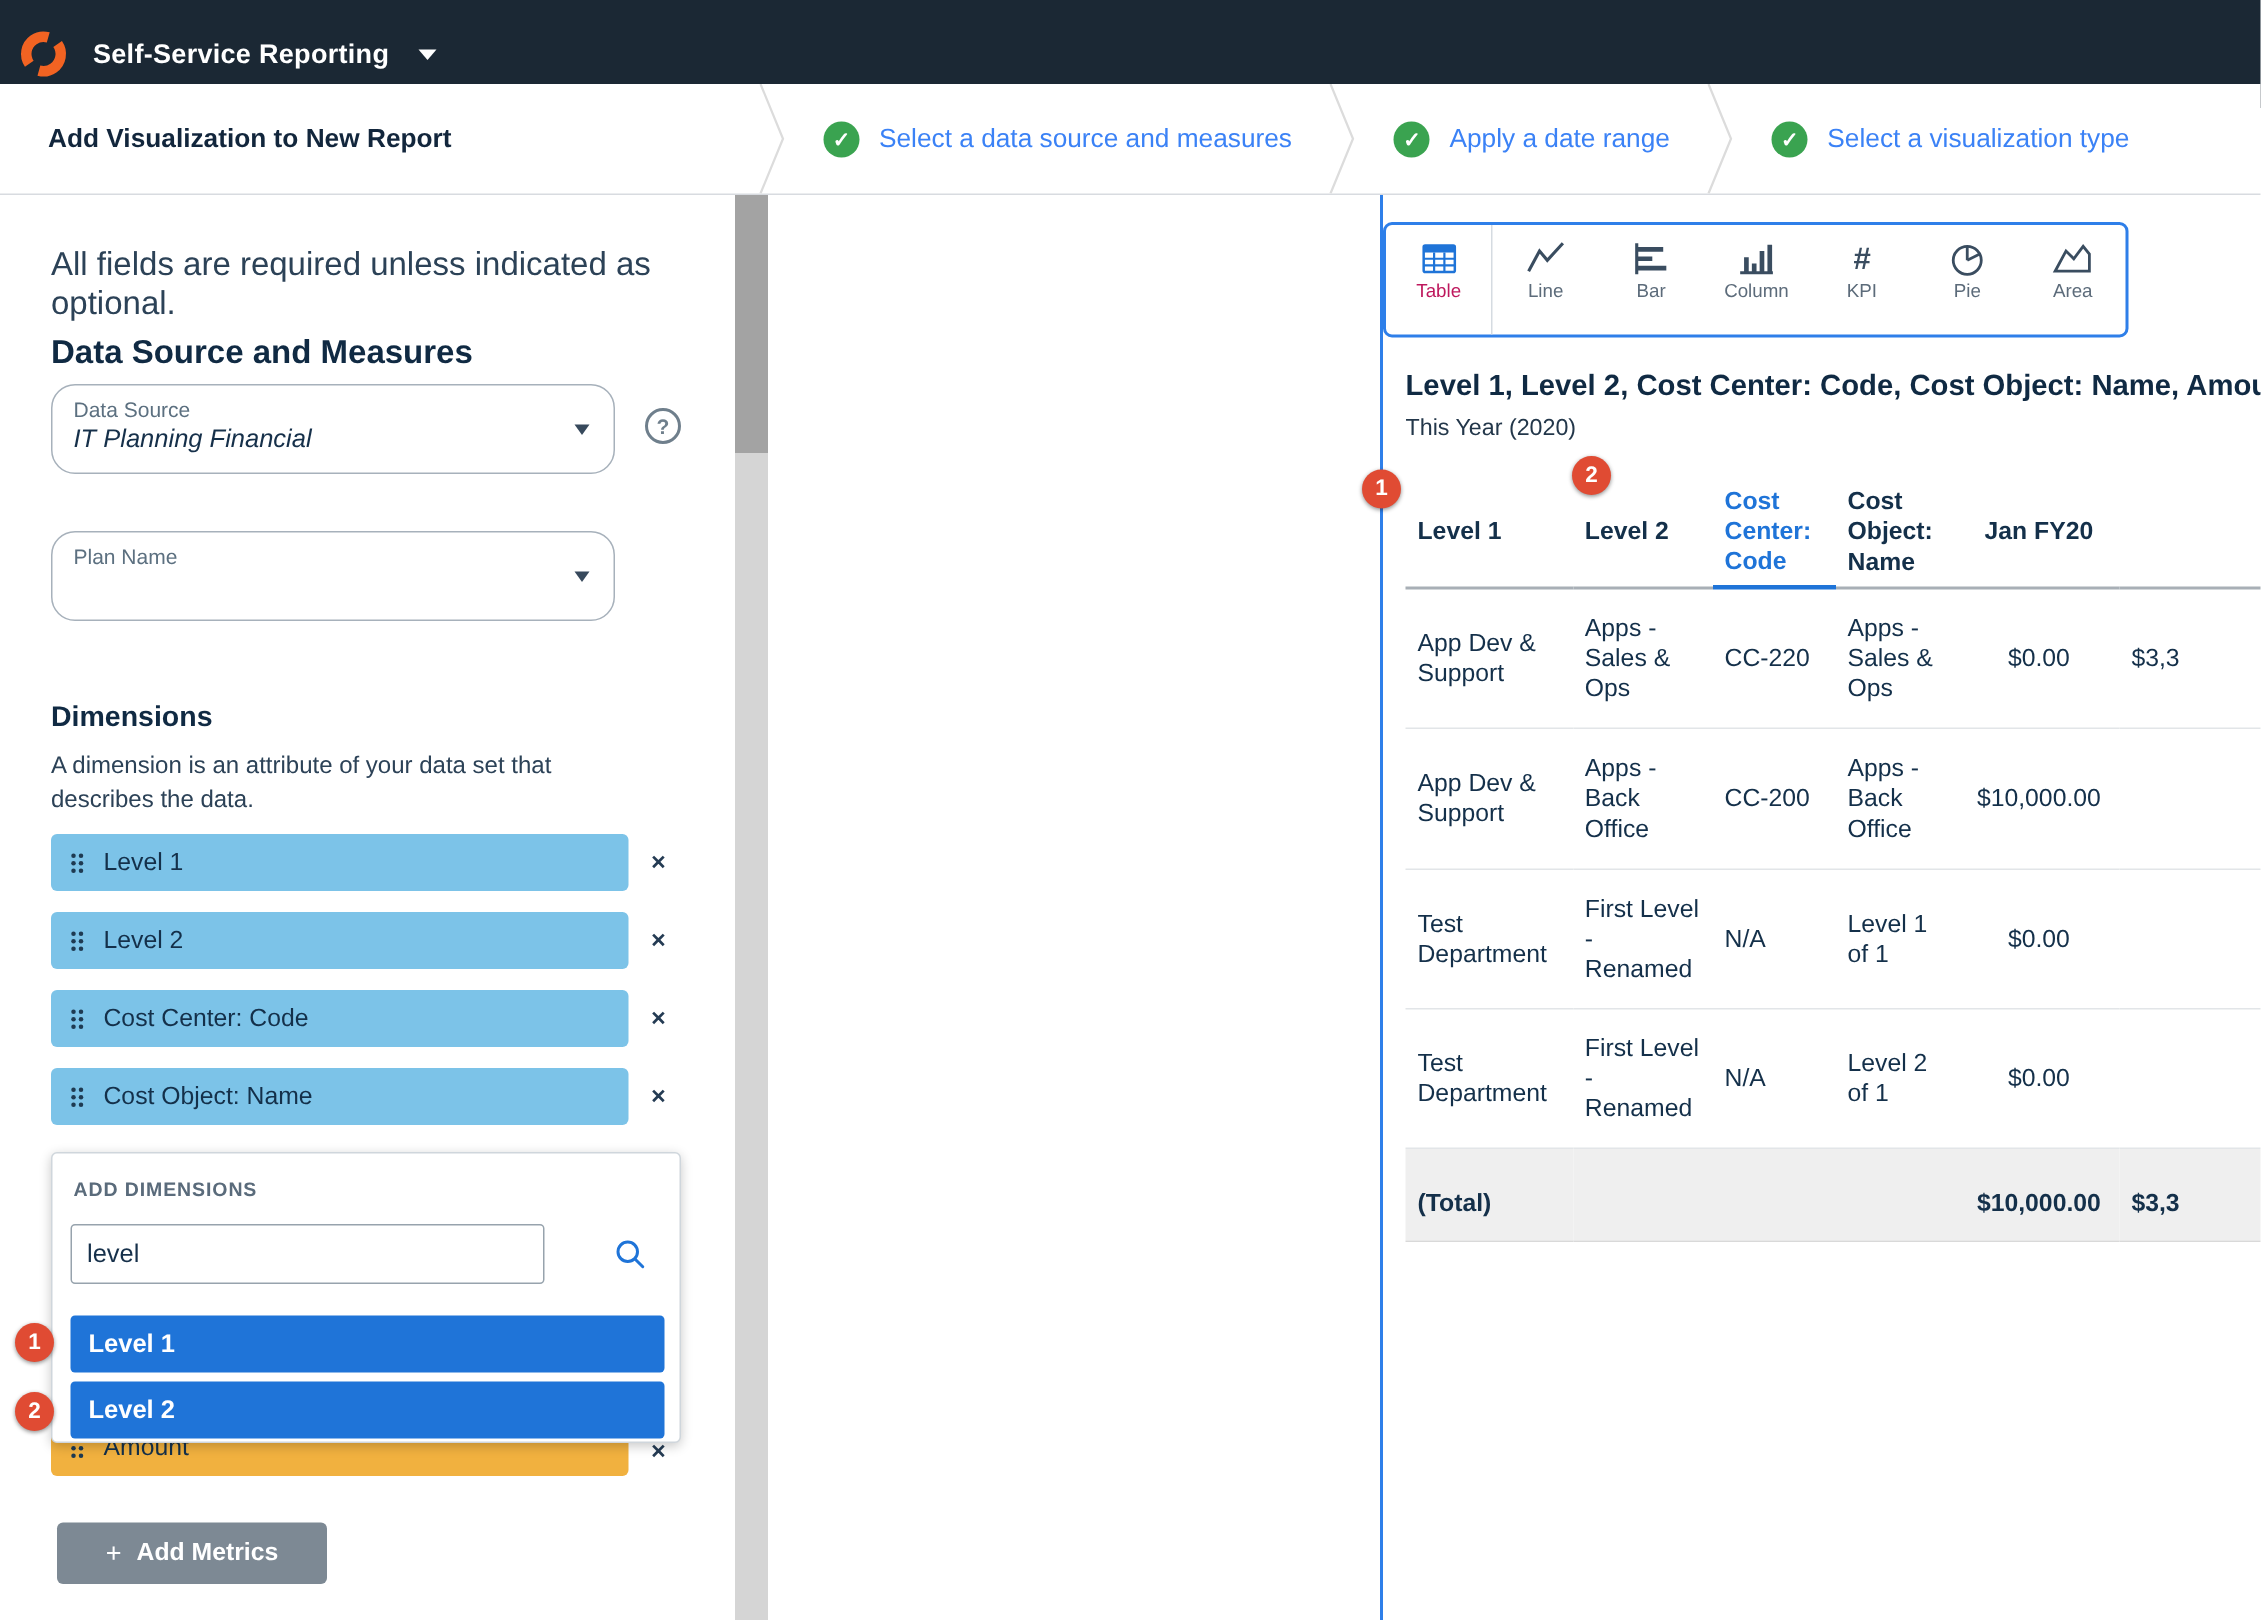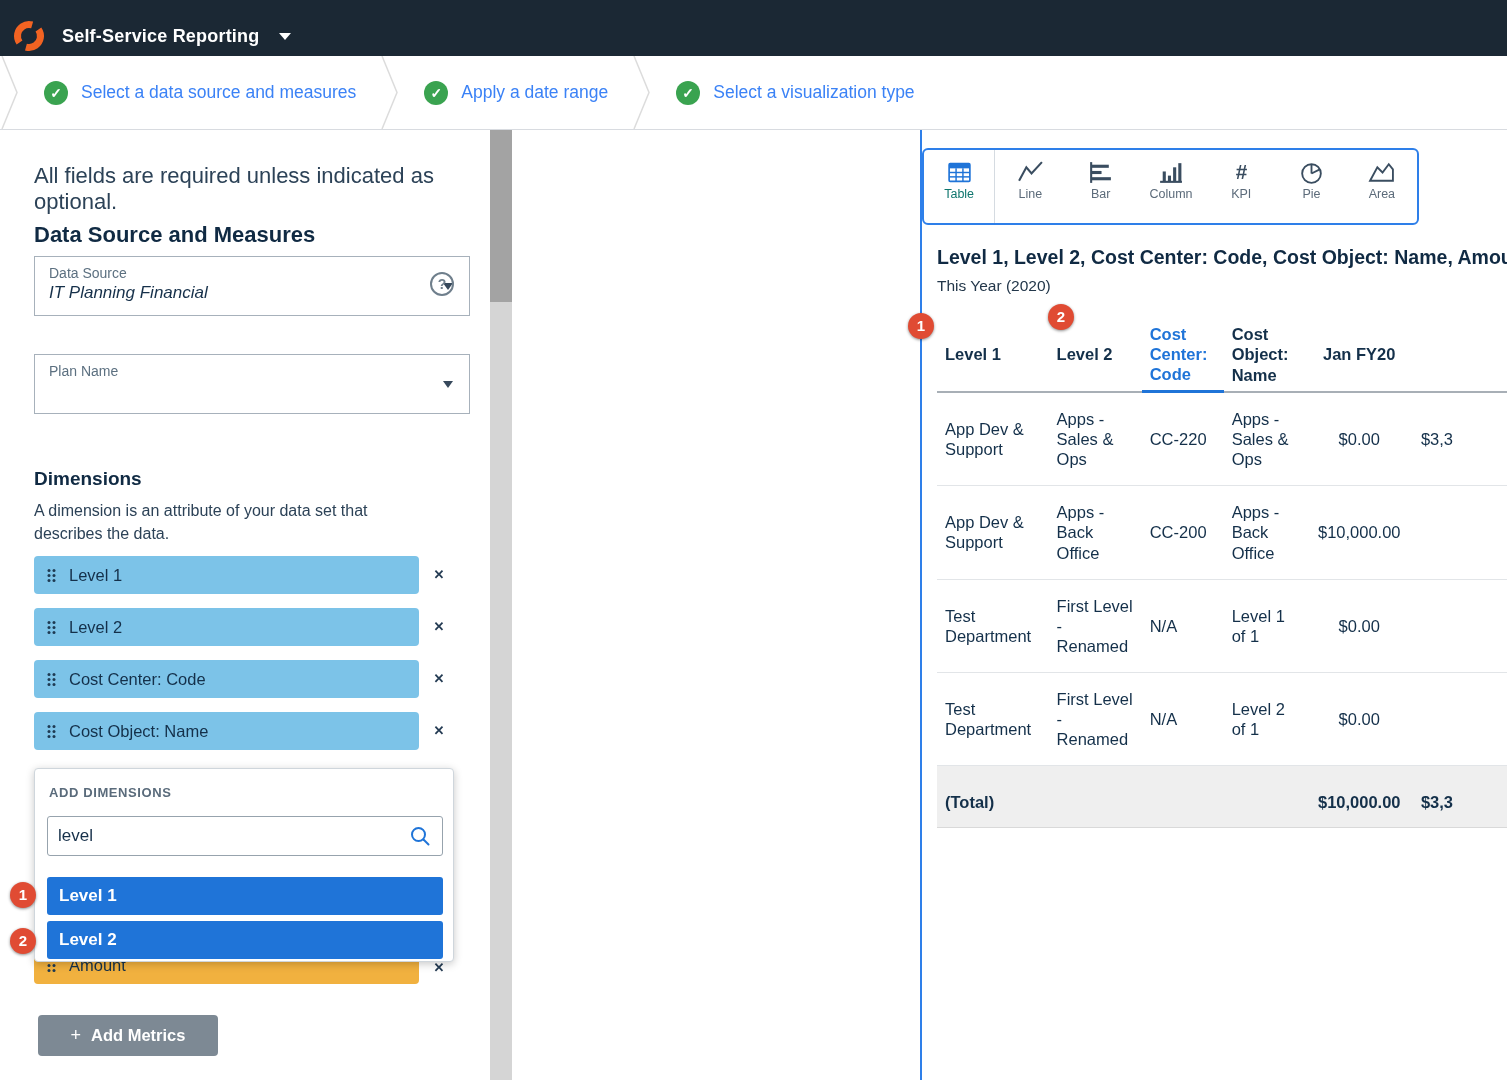--- a/index.html
+++ b/index.html
@@ -23,21 +23,21 @@
   .chev { flex:none; }
   .step { display:flex; align-items:center; gap:13px; padding:0 24px; cursor:pointer; }
   .check { width:24px; height:24px; border-radius:50%; background:#3aa350; color:#fff;
            font-size:14px; font-weight:700; text-align:center; line-height:24px; flex:none; }
   .step-label { font-size:17.5px; color:#3b82f6; white-space:nowrap; }
 
   
   #left-panel { position:absolute; left:0; top:130px; width:490px; height:950px; background:#fff; }
   .required-note { left:34px; top:33px; font-size:22px; color:#2c4257; }
   .section-title { left:34px; top:92px; font-size:22px; font-weight:700; color:#102a43; }
-  .select-box { left:34px; width:436px; height:60px; border:1px solid #a7b1bb; border-radius:0;
+  .select-box { left:34px; width:376px; height:60px; border:1px solid #a7b1bb; border-radius:16px;
                 background:#fff; padding:8px 34px 8px 14px; cursor:pointer; }
   .select-box .sb-label { font-size:14px; color:#5c7080; margin-bottom:2px; }
   .select-box .sb-value { font-size:17px; color:#16304a;font-style:italic; }
   .caret-dark { position:absolute; right:16px; top:26px; width:0; height:0;
                 border-left:5.5px solid transparent; border-right:5.5px solid transparent;
                 border-top:7px solid #37495c; }
   .help-circle { left:430px; top:142px; width:24px; height:24px; border:2px solid #6f7f8c;
                 border-radius:50%; color:#6f7f8c; font-size:14px; font-weight:700;
                 text-align:center; line-height:20px; cursor:pointer; }
   .dim-title { left:34px; top:338px; font-size:19px; font-weight:700; color:#102a43; }
@@ -46,21 +46,21 @@
   .chip { left:34px; width:385px; height:38px; background:#7cc3e8; border-radius:4px;
           display:flex; align-items:center; gap:13px; padding-left:13px; cursor:grab; }
   .chip .chip-label { font-size:16.5px; color:#14304a; }
   .chip-close { left:431px; width:16px; height:16px; font-size:13px; font-weight:700;
           color:#243b53; cursor:pointer; text-align:center; line-height:16px; }
 
   #add-dim-card { left:34px; top:638px; width:420px; height:194px; background:#fff;
           border:1px solid #cfd6dc; border-radius:4px; box-shadow:0 2px 8px rgba(0,0,0,.22); z-index:5; }
   #add-dim-card .card-title { left:14px; top:16px; font-size:13px; font-weight:700;
           letter-spacing:.6px; color:#5a6b7b; }
-  #dim-search { left:12px; top:47px; width:396px; height:40px; border:1px solid #97a3ad;
+  #dim-search { left:12px; top:47px; width:316px; height:40px; border:1px solid #97a3ad;
           border-radius:3px; font-size:17px; color:#16304a; padding:0 42px 0 10px;
           font-family:"Liberation Sans", sans-serif; }
   .search-icon { left:374px; top:56px; width:22px; height:22px; }
   .dim-option { left:12px; width:396px; height:38px; background:#1f74d8; border-radius:3px;
           color:#fff; font-weight:700; font-size:17px; line-height:38px; padding-left:12px; cursor:pointer; }
   .red-badge { width:26px; height:26px; border-radius:50%; background:#e04b33; color:#fff;
           font-size:15px; font-weight:700; text-align:center; line-height:26px;
           box-shadow:0 1px 3px rgba(0,0,0,.45); z-index:6; }
 
   #metric-chip { left:34px; top:816px; width:385px; height:38px; background:#f1b13f;
@@ -80,21 +80,21 @@
   #scroll-thumb { position:absolute; left:0; top:0; width:22px; height:172px; background:#a3a3a3; cursor:pointer; }
 
   
   #viz-border { position:absolute; left:920px; top:130px; width:2px; height:950px; background:#2e7fe9; }
   #viz-toolbar { position:absolute; left:922px; top:148px; width:497px; height:77px; background:#fff;
           border:2px solid #2e7fe9; border-radius:6px; display:flex; }
   .viz-type { flex:1; display:flex; flex-direction:column; align-items:center; padding-top:9px;
           cursor:pointer; }
   .viz-type:first-child { border-right:1px solid #d5dbe1; }
   .viz-type .vt-label { font-size:12.5px; color:#5c6b7a; margin-top:1px; }
-  .viz-type.selected .vt-label { color:#0f766e; }
+  .viz-type.selected .vt-label { color:#be185d; }
 
   #viz-title { position:absolute; left:937px; top:246px; width:570px; font-size:19.5px;
           font-weight:700; color:#102a43; white-space:nowrap; overflow:hidden; }
   #viz-subtitle { position:absolute; left:937px; top:277px; font-size:15.5px; color:#23374a; }
 
   #viz-table { position:absolute; left:937px; top:318px; }
   table { border-collapse:collapse; table-layout:fixed; }
   th, td { font-size:16.5px; line-height:1.22; vertical-align:middle; text-align:left;
            padding:10px 8px; color:#14304a; word-wrap:break-word; }
   th { font-weight:700; border-bottom:2px solid #a8afb6; padding-top:6px; padding-bottom:6px; }
@@ -115,20 +115,21 @@
   <span class="logo">
     <svg width="34" height="34" viewBox="0 0 34 34">
       <circle cx="17" cy="17" r="11.5" fill="none" stroke="#f26322" stroke-width="7" stroke-dasharray="28 8" transform="rotate(-35 17 17)"></circle>
     </svg>
   </span>
   <span class="app-title">Self-Service Reporting</span>
   <span class="caret-down-white"></span>
 </div>
 
 <div id="stepper">
+  <div class="page-title">Add Visualization to New Report</div>
 
   <svg class="chev" width="20" height="73" viewBox="0 0 20 73">
       <polyline points="2,0 17,36.5 2,73" fill="none" stroke="#dcdcdc" stroke-width="1.5"></polyline>
     </svg>
   <div class="step">
     <span class="check">✓</span>
     <span class="step-label">Select a data source and measures</span>
   </div>
 
   <svg class="chev" width="20" height="73" viewBox="0 0 20 73">

